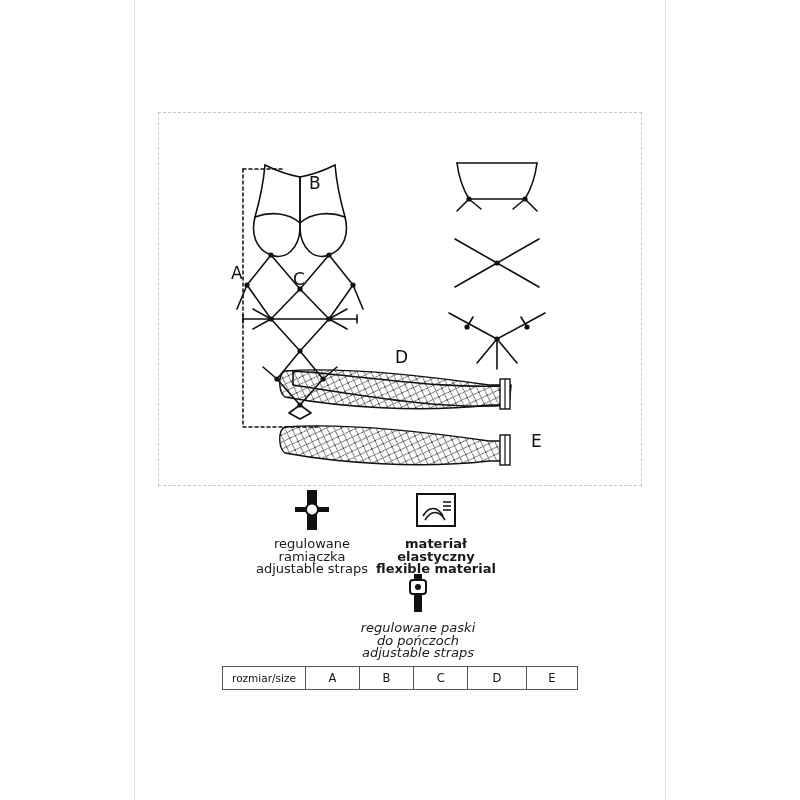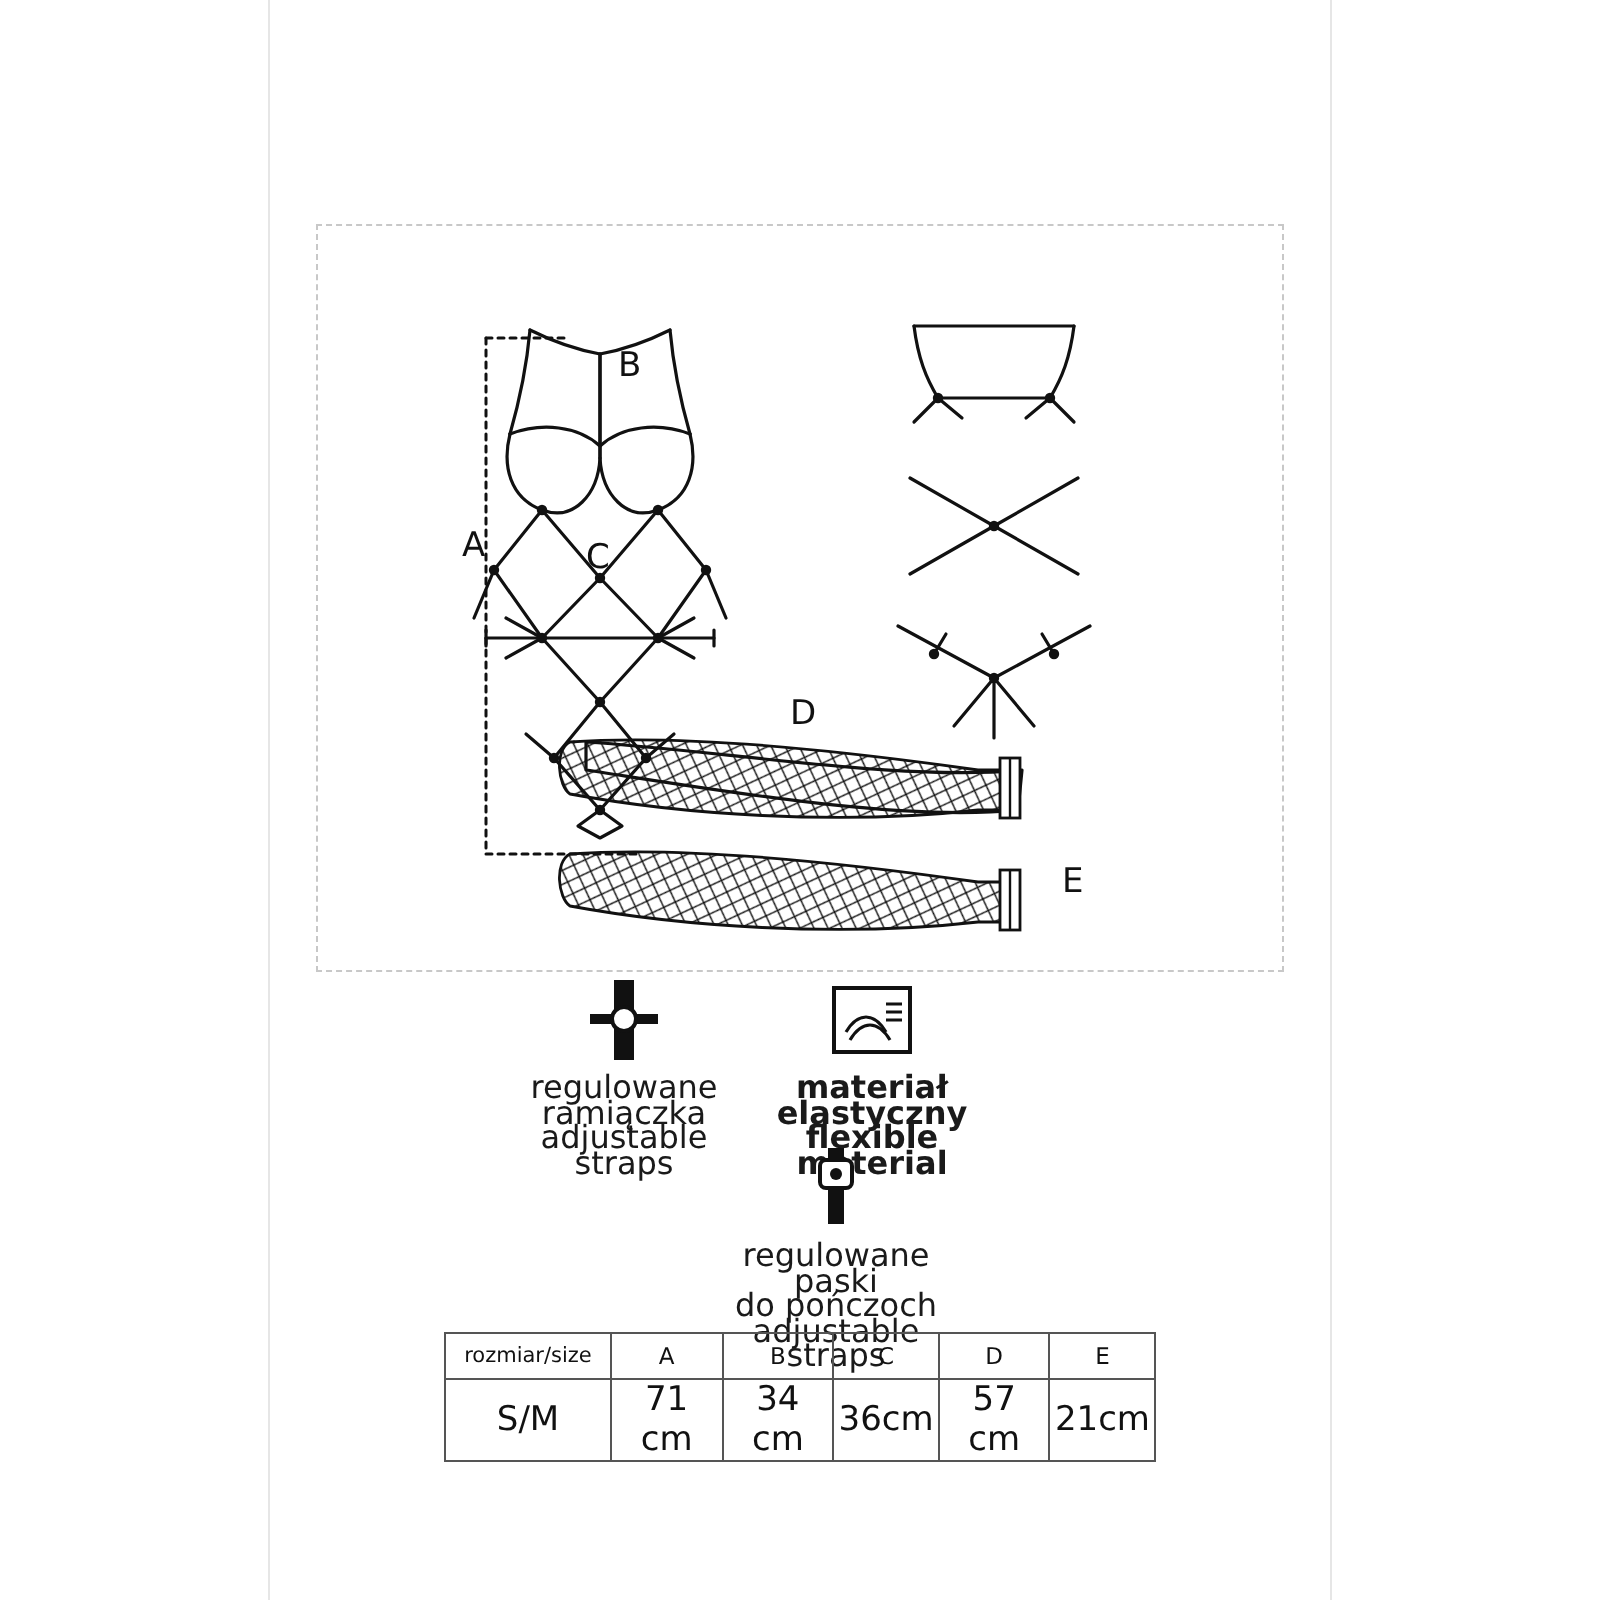--- a/index.html
+++ b/index.html
@@ -68,29 +68,29 @@
     position: absolute;
     text-align: center;
   }
   .feat .icon-box {
     width: 46px;
     height: 44px;
     margin: 0 auto 6px auto;
     position: relative;
   }
   .feat .cap {
-    font-size: 16px;
+    font-size: 13px;
     line-height: 12.5px;
     color: #1a1a1a;
     white-space: pre-line;
     font-family: "DejaVu Sans", sans-serif;
   }
   .feat-1 { left: 94px;  top: 2px;  width: 120px; }
   .feat-2 { left: 218px; top: 2px;  width: 120px; font-weight: bold; }
-  .feat-3 { left: 200px; top: 86px; width: 120px; }
+  .feat-3 { left: 200px; top: 86px; width: 120px; font-style: italic; }
   .feat-4 { left: 306px; top: 86px; width: 110px; }
 
   
   .size-table {
     position: absolute;
     left: 222px;
     top: 666px;
     width: 356px;
     border-collapse: collapse;
     padding-left: 10px;
@@ -294,24 +294,16 @@
   <table class="size-table">
     <tbody>
       <tr class="head">
         <td class="first">rozmiar/size</td>
         <td>A</td>
         <td>B</td>
         <td>C</td>
         <td>D</td>
         <td>E</td>
       </tr>
-      <tr class="row">
-        <td class="first">S/M</td>
-        <td>71 cm</td>
-        <td>34 cm</td>
-        <td>36cm</td>
-        <td>57 cm</td>
-        <td>21cm</td>
-      </tr>
     </tbody>
   </table>
 
 </div>
 
 </body></html>

